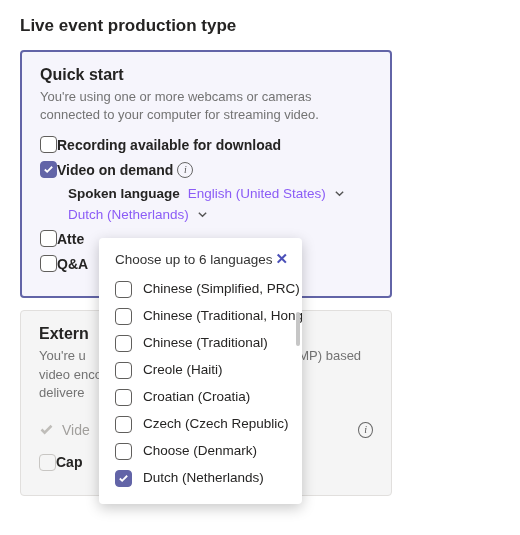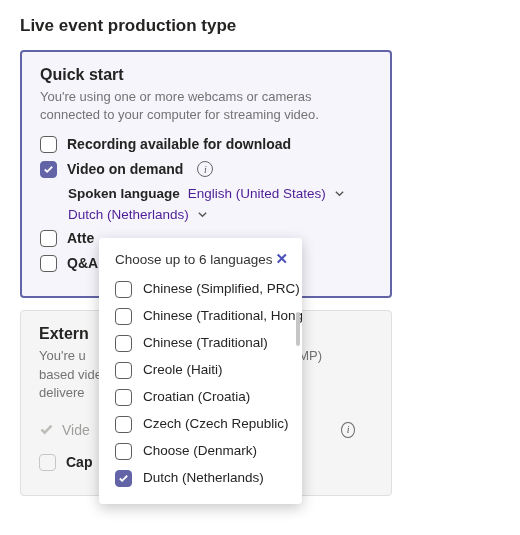--- a/index.html
+++ b/index.html
@@ -1,36 +1,36 @@
 <!DOCTYPE html>
 <html><head>
 <meta charset="utf-8">
 <style>
 html,body{margin:0;padding:0;font-family:"Segoe UI",Arial,sans-serif;background:#fff;color:#252423}
 .page{width:412px;height:535px;padding:16px 20px 0 20px;box-sizing:border-box;position:relative;overflow:hidden}
 .section-title{font-size:17px;font-weight:700;margin:0 0 14px 0}
-.card{border-radius:4px;padding:14px 36px 16px 18px;position:relative}
+.card{border-radius:4px;padding:14px 18px 16px 18px;position:relative}
 .card.primary{background:#f6f5fc;border:2px solid #6264a7;margin-bottom:12px}
 .card.secondary{background:#f5f5f5;border:1px solid #e1dfdd}
 .card-title{font-size:16px;font-weight:700;margin:0 0 4px 0}
 .card-desc{font-size:13px;line-height:1.4;color:#737373;margin:0 0 12px 0}
-.opt{display:flex;gap:10px;margin:8px 0;font-size:14px}
+.opt{display:flex;align-items:center;margin:8px 0;font-size:14px}
 .cb{width:17px;height:17px;border:1.5px solid #605e5c;border-radius:4px;box-sizing:border-box;display:flex;align-items:center;justify-content:center;background:#fff;flex-shrink:0}
 .cb.checked{background:#6264a7;border-color:#6264a7}
 .cb.checked svg{display:block}
 .cb svg{display:none}
 .cb.disabled{border-color:#c8c6c3;background:transparent}
 .check-dis{color:#a19f9c;display:flex;align-items:center;gap:8px;font-size:14px;margin:6px 0}
 .check-dis svg{flex-shrink:0}
 .label{font-size:14px}
 .bold{font-weight:700}
 .sub{padding-left:28px;font-size:13.5px}
 .sub .row{display:flex;align-items:center;gap:8px;margin:6px 0}
 .sub .k{font-weight:700}
-.sub .v{color:#4c1d95}
+.sub .v{color:#8b5cf6}
 .chev{display:inline-flex}
 .info{width:14px;height:14px;border:1px solid #666;border-radius:50%;display:inline-flex;align-items:center;justify-content:center;font-size:10px;font-style:italic;font-family:Georgia,serif;color:#555;margin-left:4px}
 .dropdown{position:absolute;left:99px;top:238px;width:203px;background:#fff;border-radius:4px;box-shadow:0 4px 14px rgba(0,0,0,0.22);padding:10px 0 12px 0;z-index:10}
 .dd-head{display:flex;align-items:center;justify-content:space-between;padding:2px 14px 8px 16px;font-size:13.5px;color:#333}
 .dd-close{color:#4b50b8;cursor:pointer;font-size:15px;font-weight:600}
 .dd-item{display:flex;align-items:flex-start;gap:11px;padding:5px 16px;font-size:13.5px;white-space:nowrap;overflow:hidden}
 .dd-scroll{position:absolute;right:2px;top:74px;width:4px;height:34px;background:#c6c6c6;border-radius:2px}
 </style>
 </head>
 <body>

